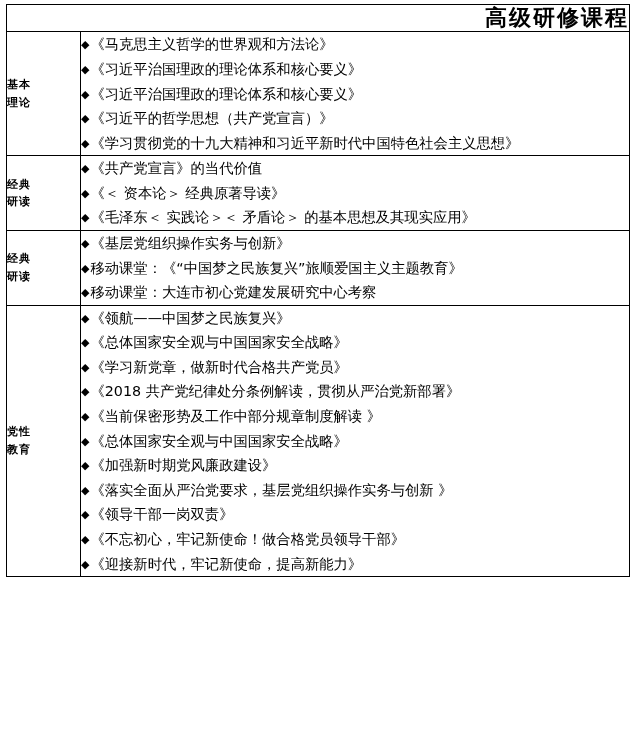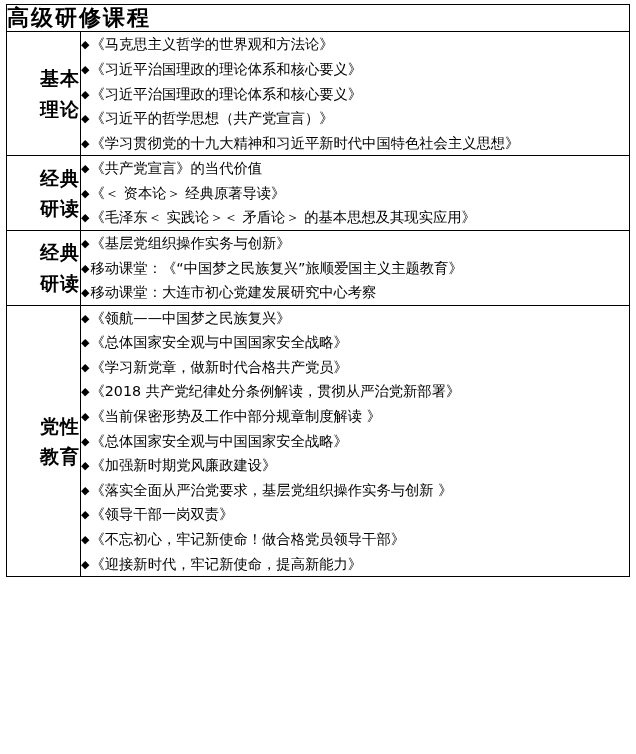--- a/index.html
+++ b/index.html
@@ -23,31 +23,31 @@
     width: 624px;
     border-collapse: collapse;
     table-layout: fixed;
   }
   table.course-table td {
     border: 1px solid #000000;
     vertical-align: middle;
     padding: 0;
   }
   .title-cell {
-    text-align: left;
+    text-align: right;
     font-size: 22px;
     font-weight: bold;
     letter-spacing: 2px;
     padding: 8px 0 9px 0;
     line-height: 1.2;
   }
   .cat-cell {
     width: 74px;
-    text-align: right;
-    font-size: 19px;
+    text-align: left;
+    font-size: 11px;
     font-weight: bold;
     line-height: 1.6;
     letter-spacing: 1px;
     padding: 2px 0;
   }
   .cat-cell .cat-line {
     display: block;
   }
   .items-cell {
     padding: 4px 6px 5px 8px;

